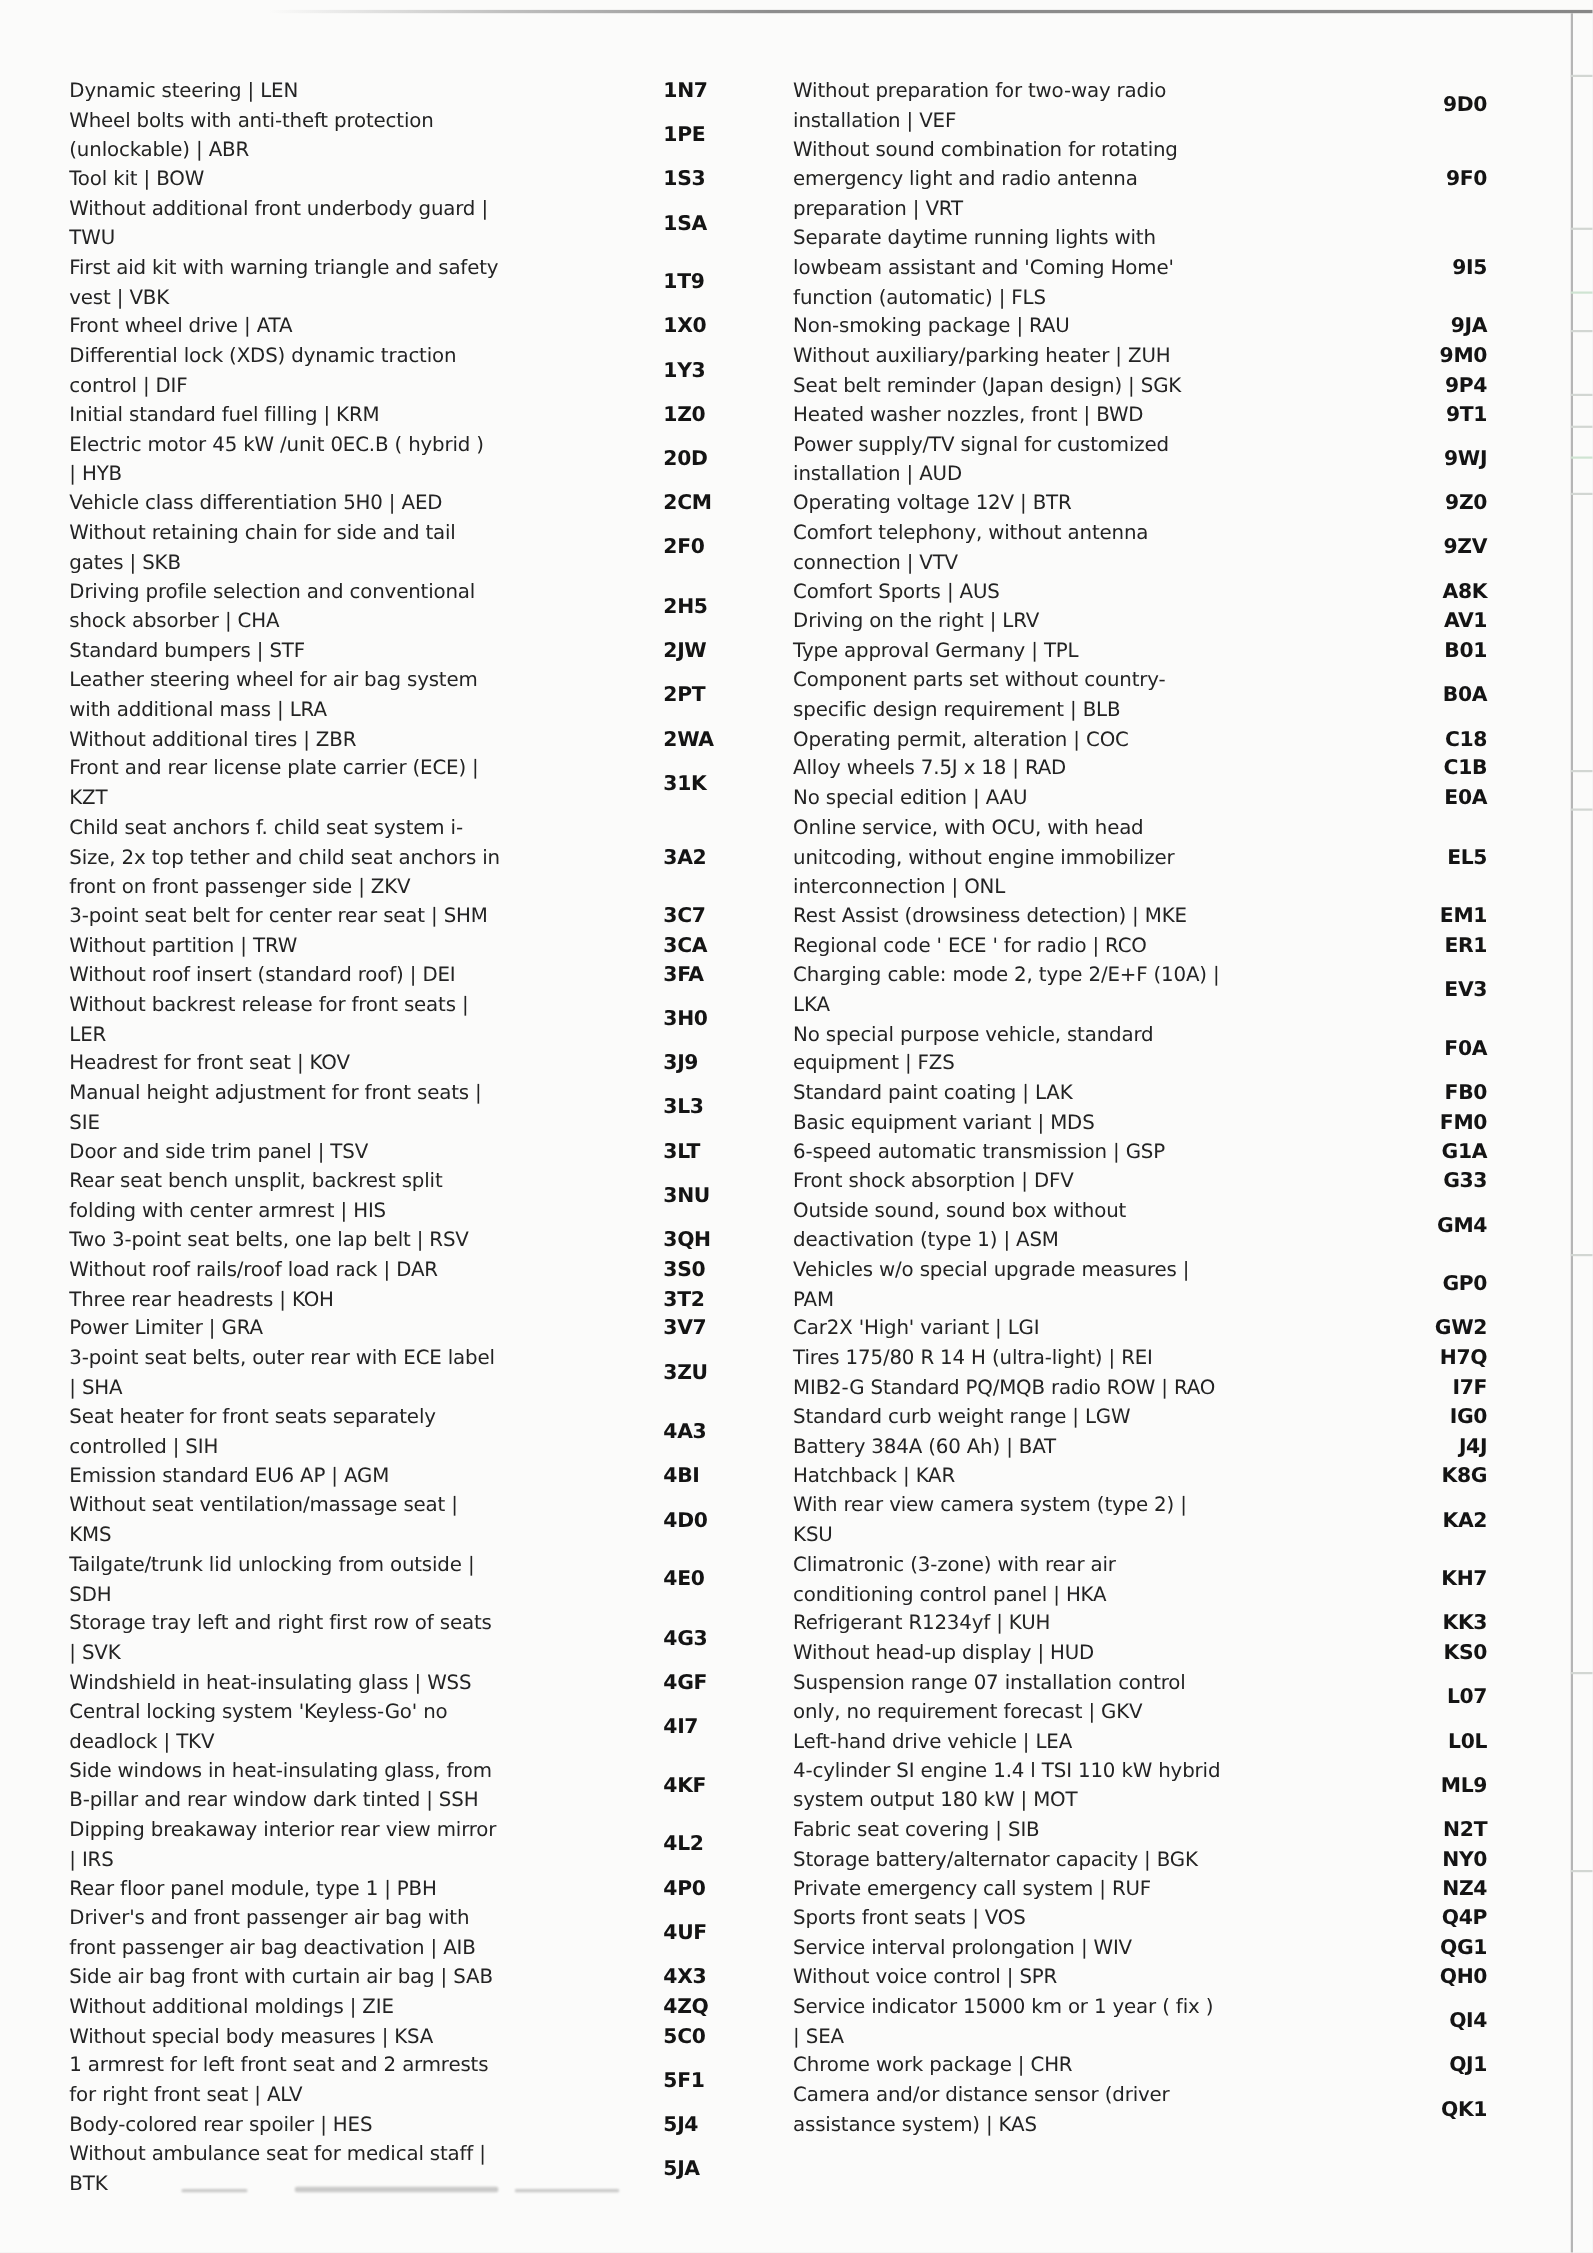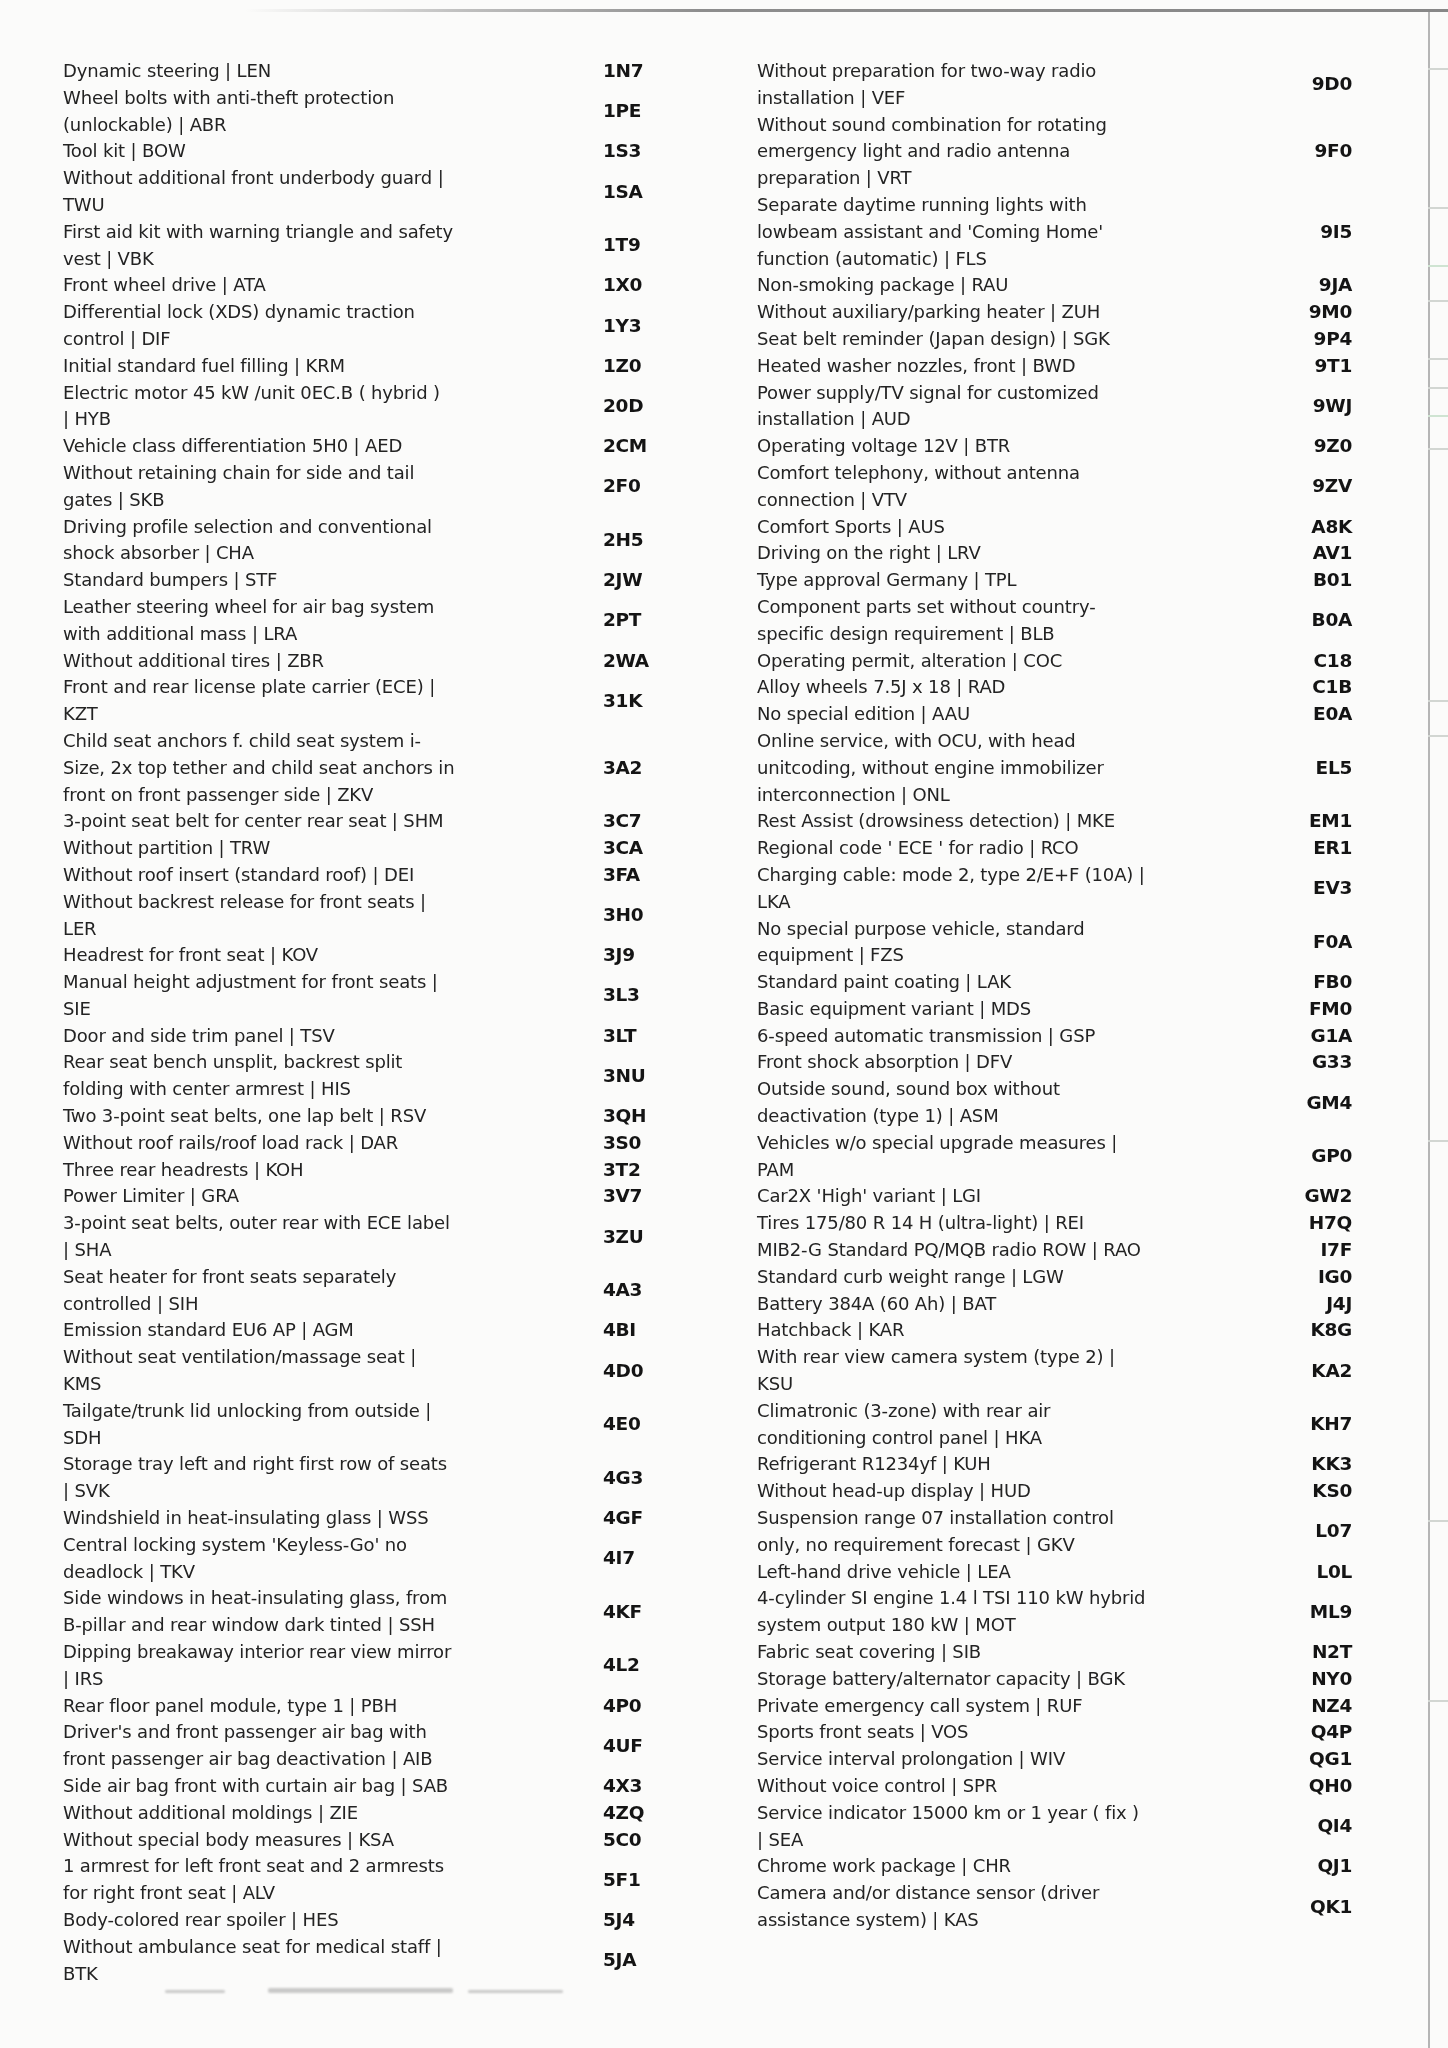--- a/index.html
+++ b/index.html
@@ -25,32 +25,32 @@
     position:absolute;left:1428px;width:20px;height:2px;
     background:#d2d6d2;
   }
   .tick.greenish{background:#cfe4d2;}
   .smudge{
     position:absolute;background:rgba(110,110,110,.35);
     filter:blur(1.2px);border-radius:2px;
   }
   
   .col{
-    position:absolute;top:58px;
+    position:absolute;top:70px;
     font-size:18px;line-height:26.8px;letter-spacing:-0.15px;
   }
   .col-left{left:63px;width:660px;}
   .col-right{left:721px;width:631px;}
   .row{display:flex;align-items:center;}
   .desc{
     white-space:pre-line;
     color:#232323;
   }
   .col-left .desc{width:540px;}
-  .col-right .desc{width:480px;margin-left:36px;}
+  .col-right .desc{width:480px;}
   .code{
     font-weight:bold;color:#141414;font-size:18.5px;letter-spacing:-0.3px;
     flex:none;
   }
   .col-left .code{width:90px;text-align:left;}
   .col-right .code{margin-left:auto;width:100px;text-align:right;}
 </style>
 </head>
 <body>
 

